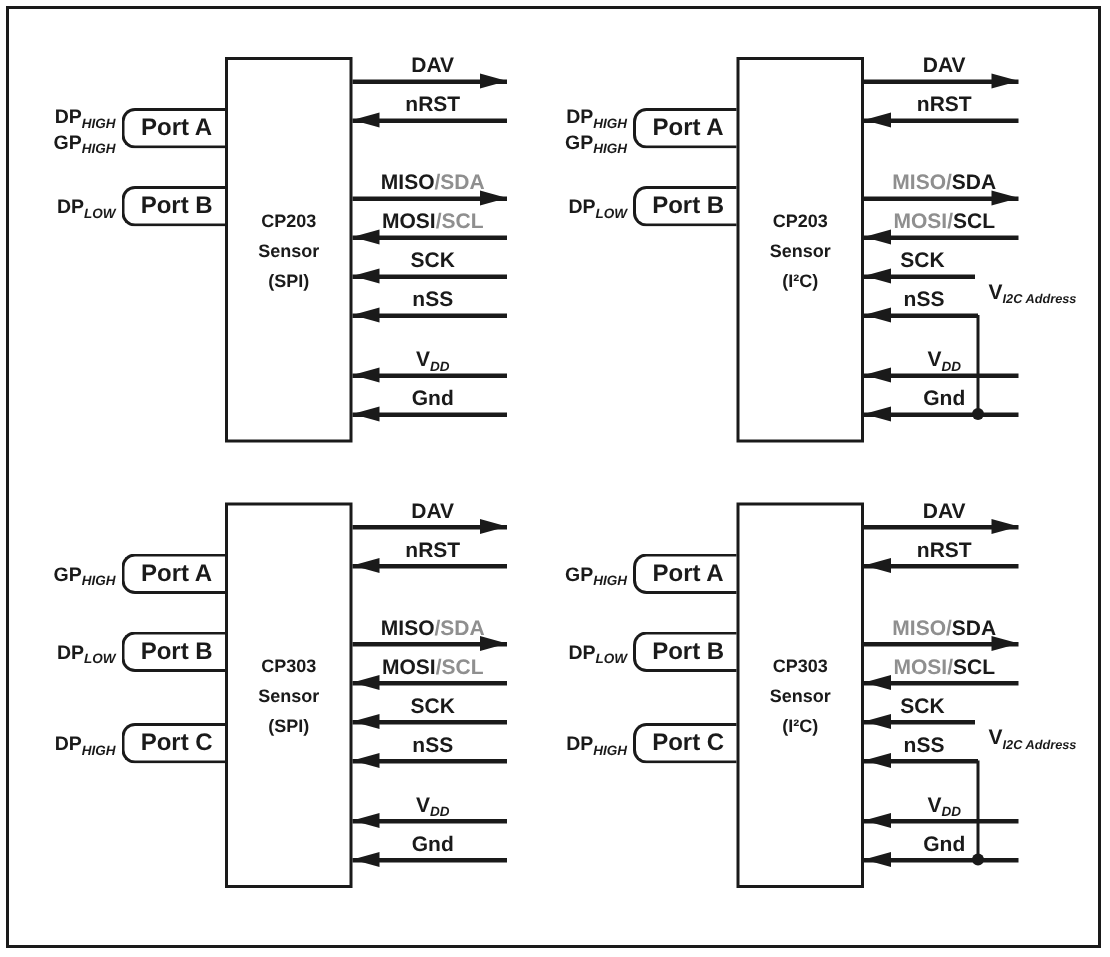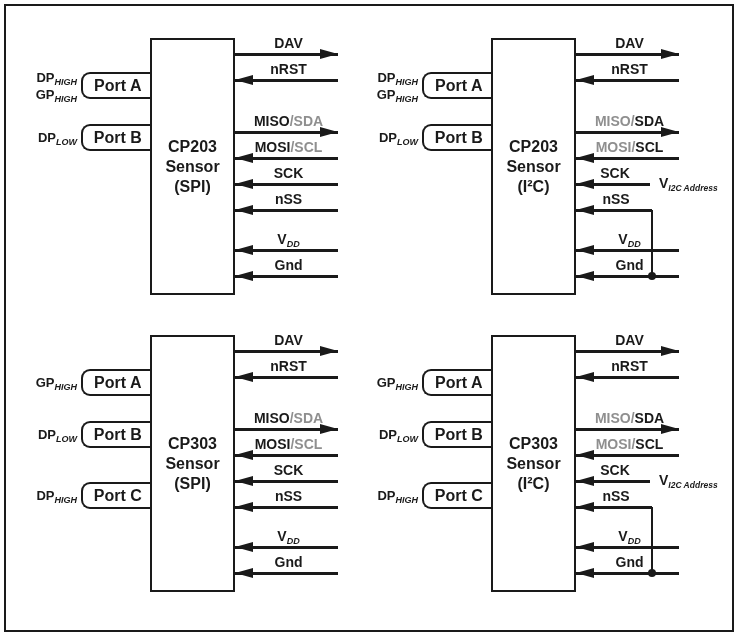--- a/index.html
+++ b/index.html
@@ -9,21 +9,21 @@
   }
   #frame{
     position:absolute;left:4px;top:4px;width:730px;height:628px;
     border:2px solid #1a1a1a;box-sizing:border-box;
   }
   .quadrant{position:absolute;width:399px;height:297px;}
   .sensor-box{
     position:absolute;border:2.5px solid #1a1a1a;background:#fff;
     box-sizing:border-box;z-index:2;display:flex;align-items:center;justify-content:center;
   }
-  .chip-text{text-align:center;font-weight:bold;font-size:16px;line-height:20px;}
+  .chip-text{text-align:center;font-weight:bold;font-size:12px;line-height:20px;}
   .port-box{
     position:absolute;border:2.5px solid #1a1a1a;border-right:none;
     border-radius:9px 0 0 9px;background:#fff;box-sizing:border-box;z-index:1;
     display:flex;align-items:center;justify-content:center;
     font-weight:bold;font-size:16px;
   }
   .tag{
     position:absolute;left:0;width:77px;text-align:right;
     font-weight:bold;font-size:13px;line-height:15px;white-space:nowrap;z-index:1;
   }
@@ -39,21 +39,21 @@
     position:absolute;width:0;height:0;z-index:4;
     border-top:5.5px solid transparent;border-bottom:5.5px solid transparent;
     border-right:18px solid #1a1a1a;
   }
   .sig-label{
     position:absolute;transform:translateX(-50%);white-space:nowrap;
     font-weight:bold;font-size:14px;line-height:16px;z-index:4;
   }
   .muted{color:#8f8f8f;}
   .v-label{
-    position:absolute;white-space:nowrap;font-weight:bold;font-size:14px;z-index:4;
+    position:absolute;white-space:nowrap;font-weight:bold;font-size:14px;z-index:4;margin-top:11px;
   }
   .v-label .sub{font-size:8.5px;}
   .dot{
     position:absolute;width:8px;height:8px;border-radius:50%;
     background:#1a1a1a;z-index:5;
   }
 </style>
 </head>
 <body>
 

